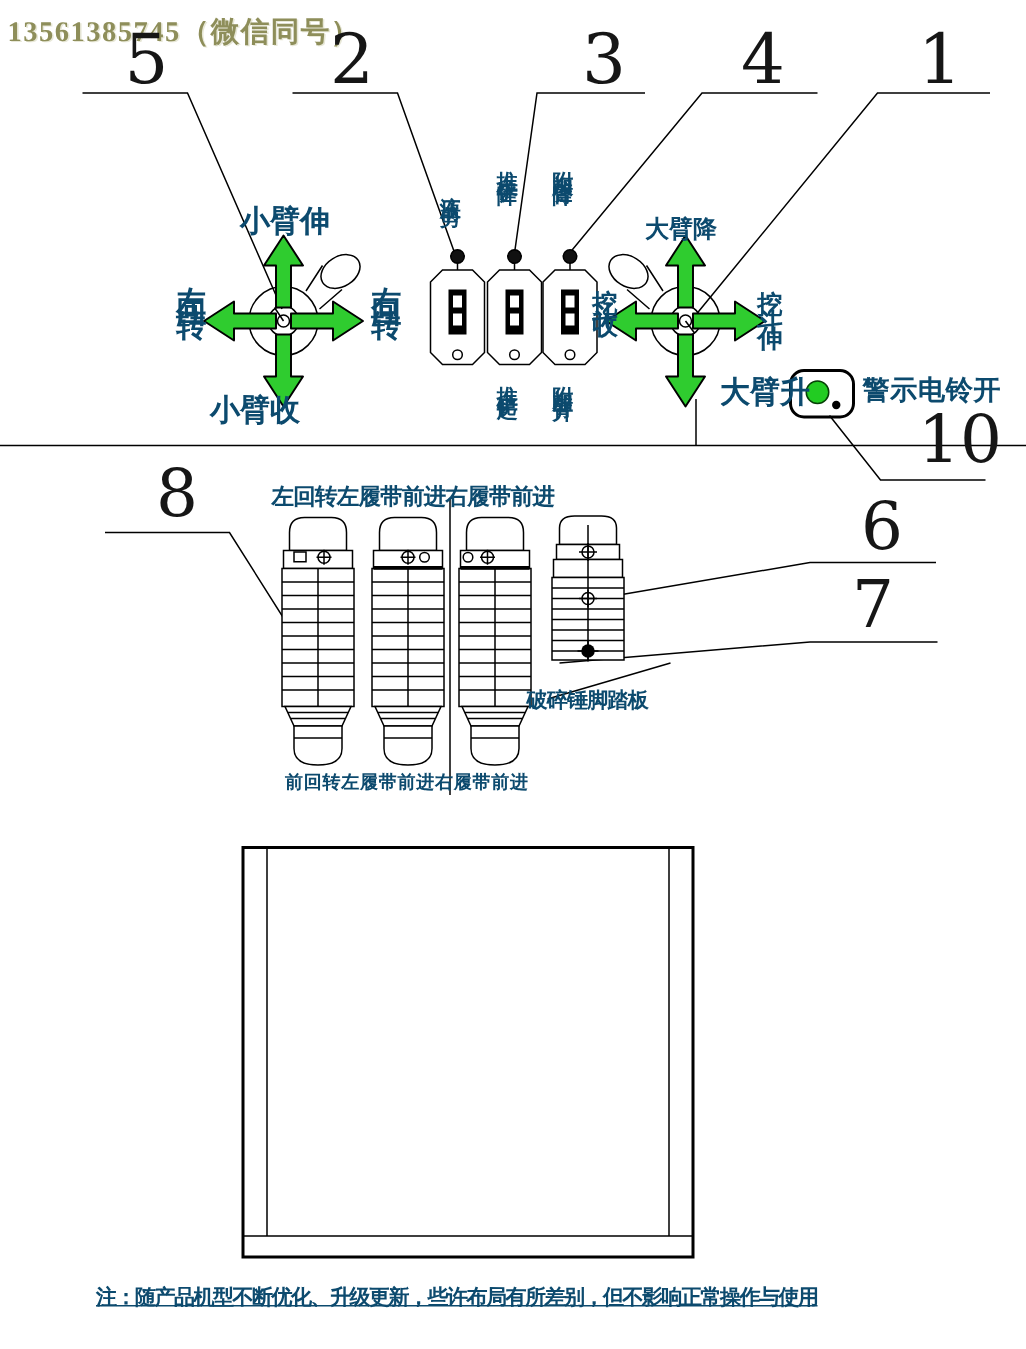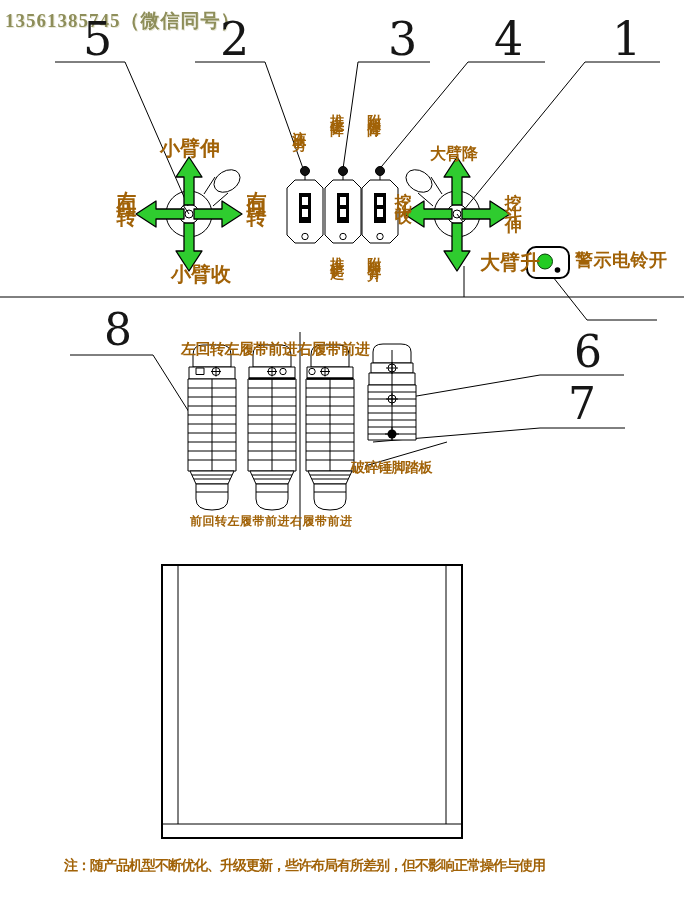--- a/index.html
+++ b/index.html
@@ -1,19 +1,19 @@
 <!DOCTYPE html>
 <html><head>
 <meta charset="utf-8">
 <style>
   html,body{margin:0;padding:0;background:#fff;}
   #stage{position:relative;width:684px;height:899px;background:#ffffff;overflow:hidden;
          font-family:"Liberation Serif","DejaVu Serif",serif;padding-left:28px;}
   #art{position:absolute;left:0;top:0;}
-  .txt{position:absolute;white-space:nowrap;color:#a16207;}
+  .txt{position:absolute;white-space:nowrap;color:#0c4a6e;}
   .cjk{font-family:"Liberation Serif","DejaVu Serif",serif;font-weight:bold;line-height:1.05;}
   .vtext{writing-mode:vertical-rl;text-orientation:upright;}
   .num{font-family:"DejaVu Serif","Liberation Serif",serif;font-weight:normal;color:#161616;line-height:1;}
   .watermark{font-weight:bold;color:#8e8e5a;letter-spacing:1px;text-shadow:1px 1px 0 #e8e8d8;}
   svg path,svg line,svg circle,svg ellipse,svg rect,svg polygon{vector-effect:non-scaling-stroke;}
   .ln{stroke:#000;stroke-width:1;fill:none;}
   .ln2{stroke:#000;stroke-width:2;fill:none;}
   .ln25{stroke:#000;stroke-width:2.5;fill:none;}
   .arrow{fill:#2fcc2f;stroke:#000;stroke-width:1.3;stroke-linejoin:round;}
   .whitefill{fill:#fff;stroke:#000;stroke-width:1;}
@@ -176,41 +176,42 @@
     </g>
   </svg>
 
   <div class="txt watermark" style="left:5px;top:8px;font-size:19px;">13561385745（微信同号）</div>
 
   <div class="txt num" style="left:83px;top:16px;font-size:46px;">5</div>
   <div class="txt num" style="left:220px;top:16px;font-size:46px;">2</div>
   <div class="txt num" style="left:388px;top:16px;font-size:46px;">3</div>
   <div class="txt num" style="left:494px;top:16px;font-size:46px;">4</div>
   <div class="txt num" style="left:612px;top:16px;font-size:46px;">1</div>
+  <div class="txt num" style="left:612px;top:272px;font-size:44px;">10</div>
   <div class="txt num" style="left:104px;top:308px;font-size:44px;">8</div>
   <div class="txt num" style="left:574px;top:330px;font-size:44px;">6</div>
   <div class="txt num" style="left:568px;top:382px;font-size:44px;">7</div>
 
   <div class="txt cjk" style="left:160px;top:138px;font-size:20px;">小臂伸</div>
   <div class="txt cjk vtext" style="left:116px;top:175px;font-size:20px;letter-spacing:8px;">左回转</div>
   <div class="txt cjk vtext" style="left:246px;top:175px;font-size:20px;letter-spacing:8px;">右回转</div>
-  <div class="txt cjk" style="left:171px;top:264px;font-size:20px;text-align:right;">小臂收</div>
+  <div class="txt cjk" style="left:140px;top:264px;font-size:20px;text-align:right;">小臂收</div>
 
   <div class="txt cjk vtext" style="left:291px;top:119px;font-size:14px;letter-spacing:3px;">液压剪</div>
   <div class="txt cjk vtext" style="left:329px;top:103px;font-size:14px;letter-spacing:3px;">推土铲降</div>
   <div class="txt cjk vtext" style="left:366px;top:103px;font-size:14px;letter-spacing:3px;">附加臂降</div>
   <div class="txt cjk vtext" style="left:329px;top:246px;font-size:14px;letter-spacing:3px;">推土铲起</div>
   <div class="txt cjk vtext" style="left:366px;top:246px;font-size:14px;letter-spacing:3px;">附加臂升</div>
 
   <div class="txt cjk" style="left:430px;top:146px;font-size:16px;">大臂降</div>
   <div class="txt cjk vtext" style="left:394px;top:179px;font-size:17px;letter-spacing:8px;">挖斗收</div>
   <div class="txt cjk vtext" style="left:504px;top:180px;font-size:17px;letter-spacing:12px;">挖斗伸</div>
   <div class="txt cjk" style="left:432px;top:252px;font-size:20px;margin-left:48px;">大臂升</div>
 
   <div class="txt cjk" style="left:575px;top:251px;font-size:18px;letter-spacing:0.5px;text-align:center;">警示电铃开</div>
 
-  <div class="txt cjk" style="left:181px;top:325px;font-size:15px;letter-spacing:-0.5px;margin-top:17px;">左回转左履带前进右履带前进</div>
+  <div class="txt cjk" style="left:181px;top:325px;font-size:15px;letter-spacing:-0.5px;">左回转左履带前进右履带前进</div>
   <div class="txt cjk" style="left:190px;top:515px;font-size:12px;letter-spacing:0.5px;">前回转左履带前进右履带前进</div>
   <div class="txt cjk" style="left:351px;top:461px;font-size:14px;letter-spacing:-0.5px;">破碎锤脚踏板</div>
 
-  <div class="txt cjk" style="left:64px;top:859px;font-size:14px;letter-spacing:-1px;">注：随产品机型不断优化、升级更新，些许布局有所差别，但不影响正常操作与使用</div>
+  <div class="txt cjk" style="left:64px;top:859px;font-size:14px;letter-spacing:-1px;text-decoration:underline;">注：随产品机型不断优化、升级更新，些许布局有所差别，但不影响正常操作与使用</div>
 
 </div>
 
 </body></html>

